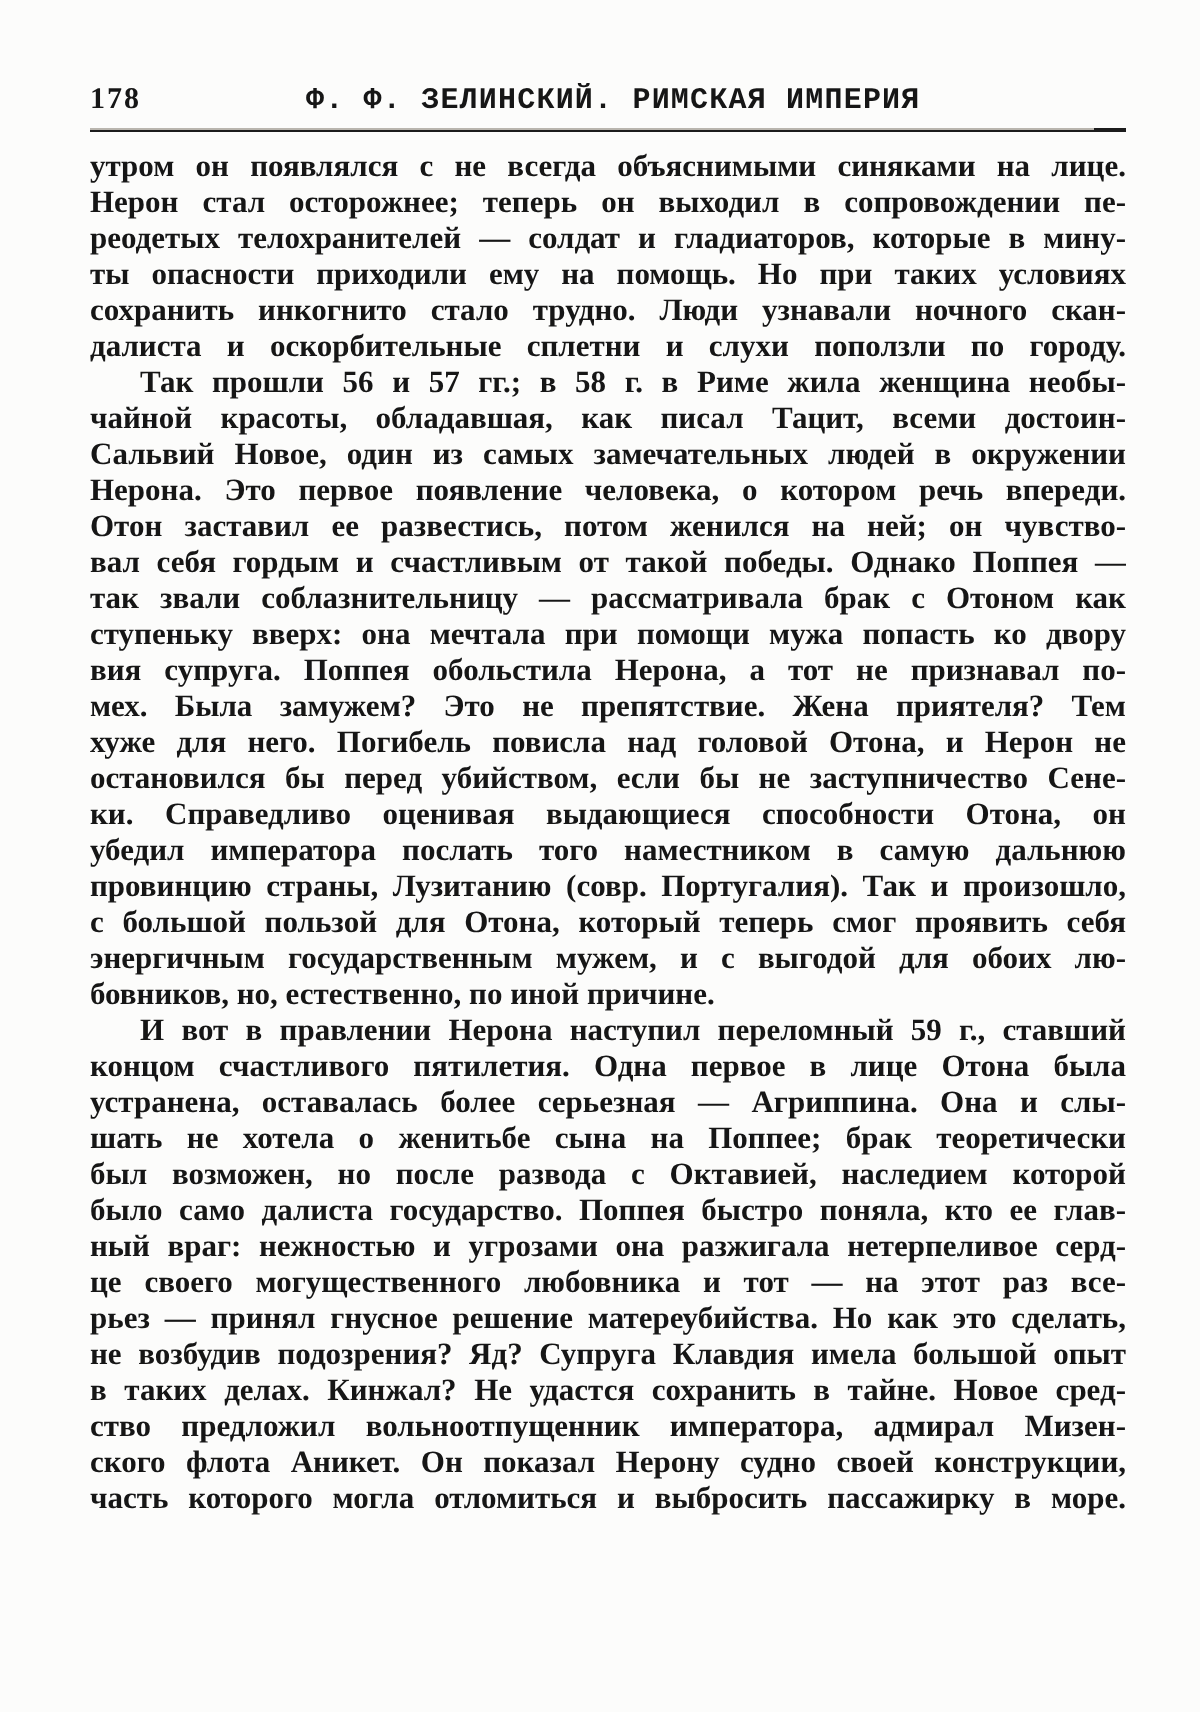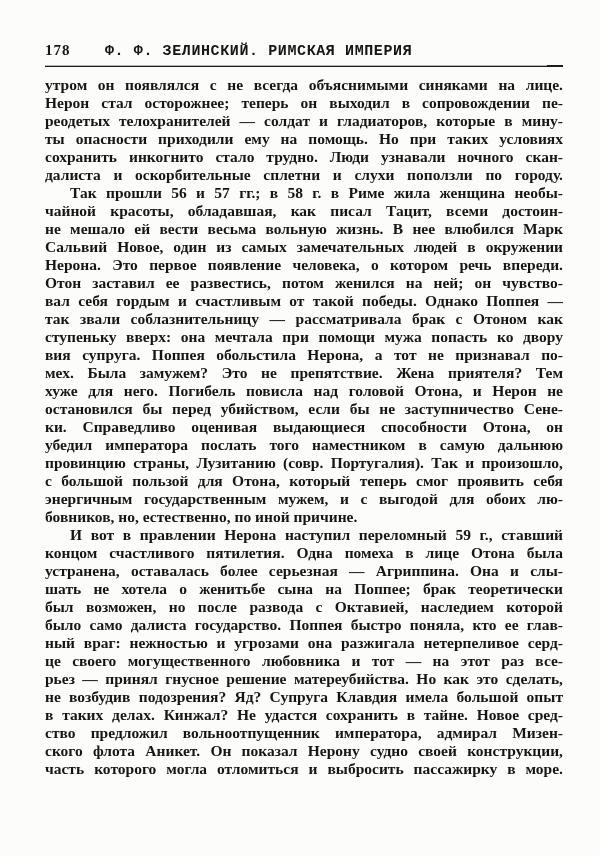--- a/index.html
+++ b/index.html
@@ -13,20 +13,21 @@
     font-family: "Liberation Serif", "DejaVu Serif", serif;
     font-weight: bold;
     padding: 42px 37px 0 45px;
     overflow: hidden;
   }
   .page-header {
     display: flex;
     align-items: baseline;
     font-size: 15px;
     line-height: 16px;
+    gap: 48px;
   }
   .page-number {
     min-width: 60px;
     letter-spacing: 1px;
     text-align: left;
   }
   .running-title {
     flex: 1;
     letter-spacing: 0.6px;
     white-space: nowrap;
@@ -70,39 +71,38 @@
   <div class="header-rule"></div>
   <main class="text-body">
       <div class="line">утром он появлялся с не всегда объяснимыми синяками на лице.</div>
       <div class="line">Нерон стал осторожнее; теперь он выходил в сопровождении пе-</div>
       <div class="line">реодетых телохранителей — солдат и гладиаторов, которые в мину-</div>
       <div class="line">ты опасности приходили ему на помощь. Но при таких условиях</div>
       <div class="line">сохранить инкогнито стало трудно. Люди узнавали ночного скан-</div>
       <div class="line">далиста и оскорбительные сплетни и слухи поползли по городу.</div>
       <div class="line indent">Так прошли 56 и 57 гг.; в 58 г. в Риме жила женщина необы-</div>
       <div class="line">чайной красоты, обладавшая, как писал Тацит, всеми достоин-</div>
-      <div class="line">не мешало ей вести весьма вольную жизнь. В нее влюбился Марк</div>
       <div class="line">Сальвий Новое, один из самых замечательных людей в окружении</div>
       <div class="line">Нерона. Это первое появление человека, о котором речь впереди.</div>
       <div class="line">Отон заставил ее развестись, потом женился на ней; он чувство-</div>
       <div class="line">вал себя гордым и счастливым от такой победы. Однако Поппея —</div>
       <div class="line">так звали соблазнительницу — рассматривала брак с Отоном как</div>
       <div class="line">ступеньку вверх: она мечтала при помощи мужа попасть ко двору</div>
       <div class="line">вия супруга. Поппея обольстила Нерона, а тот не признавал по-</div>
       <div class="line">мех. Была замужем? Это не препятствие. Жена приятеля? Тем</div>
       <div class="line">хуже для него. Погибель повисла над головой Отона, и Нерон не</div>
       <div class="line">остановился бы перед убийством, если бы не заступничество Сене-</div>
       <div class="line">ки. Справедливо оценивая выдающиеся способности Отона, он</div>
       <div class="line">убедил императора послать того наместником в самую дальнюю</div>
       <div class="line">провинцию страны, Лузитанию (совр. Португалия). Так и произошло,</div>
       <div class="line">с большой пользой для Отона, который теперь смог проявить себя</div>
       <div class="line">энергичным государственным мужем, и с выгодой для обоих лю-</div>
       <div class="line no-stretch">бовников, но, естественно, по иной причине.</div>
       <div class="line indent">И вот в правлении Нерона наступил переломный 59 г., ставший</div>
-      <div class="line">концом счастливого пятилетия. Одна помеха в лице Отона была</div>
+      <div class="line">концом счастливого пятилетия. Одна первое в лице Отона была</div>
       <div class="line">устранена, оставалась более серьезная — Агриппина. Она и слы-</div>
       <div class="line">шать не хотела о женитьбе сына на Поппее; брак теоретически</div>
       <div class="line">был возможен, но после развода с Октавией, наследием которой</div>
       <div class="line">было само далиста государство. Поппея быстро поняла, кто ее глав-</div>
       <div class="line">ный враг: нежностью и угрозами она разжигала нетерпеливое серд-</div>
       <div class="line">це своего могущественного любовника и тот — на этот раз все-</div>
       <div class="line">рьез — принял гнусное решение матереубийства. Но как это сделать,</div>
       <div class="line">не возбудив подозрения? Яд? Супруга Клавдия имела большой опыт</div>
       <div class="line">в таких делах. Кинжал? Не удастся сохранить в тайне. Новое сред-</div>
       <div class="line">ство предложил вольноотпущенник императора, адмирал Мизен-</div>

